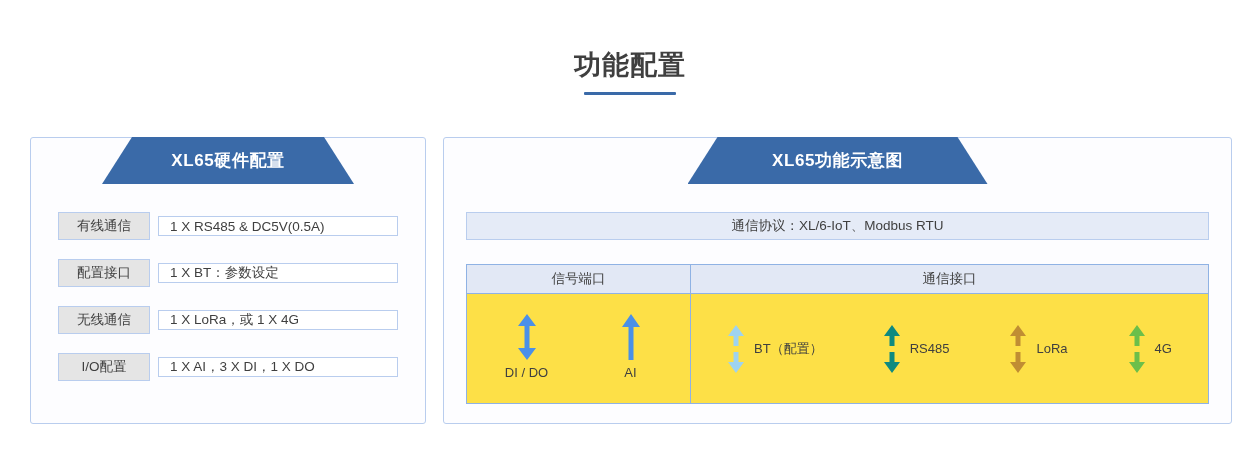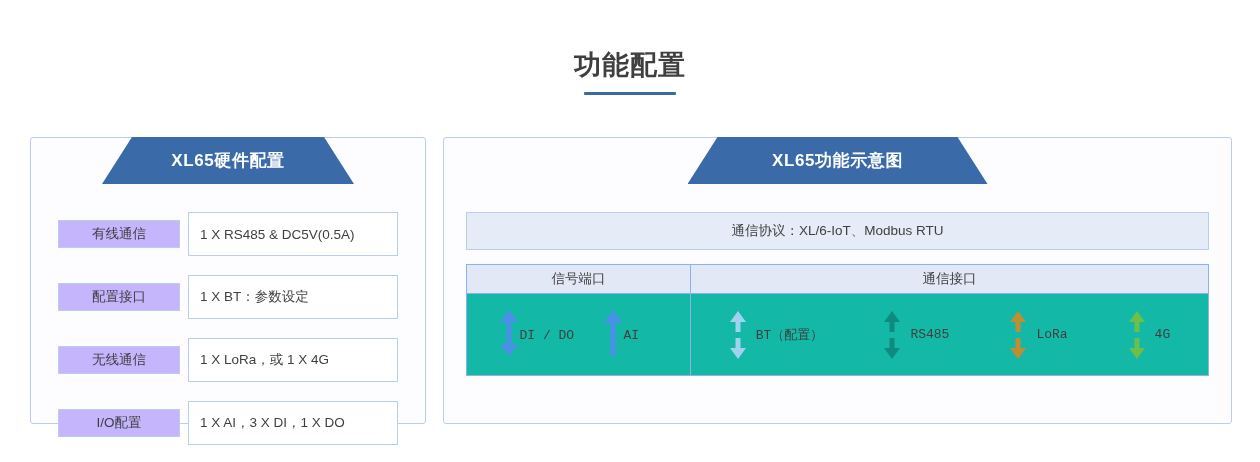--- a/index.html
+++ b/index.html
@@ -53,58 +53,57 @@
   #panel-left .banner{width:252px;text-align:center;}
   #panel-right .banner{width:300px;}
 
   
   .rows{
     position:absolute;left:27px;top:74px;right:27px;
   }
   .row{display:flex;align-items:center;margin-bottom:19px;}
   .row:last-child{margin-bottom:0;border-radius:14px;}
   .cell-label{
-    width:122px;height:28px;box-sizing:border-box;
-    background:#c4b5fd;border:1px solid #b9cdee;
+    width:92px;height:28px;box-sizing:border-box;
+    background:#e5e5e5;border:1px solid #b9cdee;
     display:flex;align-items:center;justify-content:center;
     font-size:13.5px;color:#3f3f3f;
   }
   .cell-value{
-    flex:1;height:44px;box-sizing:border-box;
+    flex:1;height:20px;box-sizing:border-box;
     background:#ffffff;border:1px solid #b9cdee;
     display:flex;align-items:center;
     padding-left:11px;
     font-size:13.5px;color:#3f3f3f;
     margin-left:8px;
   }
   
   .proto-bar{
-    position:absolute;left:22px;right:22px;top:74px;height:38px;
+    position:absolute;left:22px;right:22px;top:74px;height:28px;
     background:#e5ebf7;border:1px solid #b9cdee;
     box-sizing:border-box;
     display:flex;align-items:center;justify-content:center;
     font-size:13.5px;color:#3f3f3f;
   }
   .diagram-table{
-    position:absolute;left:22px;right:22px;top:126px;height:112px;
+    position:absolute;left:22px;right:22px;top:126px;height:140px;
     border:1px solid #8fb2e4;
     box-sizing:border-box;
     display:flex;flex-direction:column;
-    background:#14b8a6;
-    font-family:Liberation Mono, monospace;
+    background:#fde047;
   }
   .dt-head{display:flex;height:28px;background:#e2e8f5;border-bottom:1px solid #8fb2e4;}
   .dt-body{display:flex;flex:1;}
   .col-a{width:224px;box-sizing:border-box;border-right:1px solid #8fb2e4;
          display:flex;align-items:center;justify-content:center;}
   .col-b{flex:1;display:flex;align-items:center;justify-content:center;}
   .dt-head .col-a,.dt-head .col-b{font-size:13.5px;color:#3f3f3f;}
 
   .sig-group{display:flex;align-items:flex-start;gap:46px;padding-bottom:4px;}
-  .sig-item{display:flex;flex-direction:row;align-items:center;width:58px;}
+  .sig-item{display:flex;flex-direction:column;align-items:center;width:58px;}
   .sig-item .lbl{font-size:13px;color:#3f3f3f;margin-top:5px;white-space:nowrap;}
 
   .comm-group{display:flex;align-items:center;gap:60px;}
   .comm-item{display:flex;align-items:center;gap:9px;}
   .comm-item .lbl{font-size:13px;color:#3f3f3f;white-space:nowrap;}
   svg{display:block;}
 </style>
 </head>
 <body>
 

